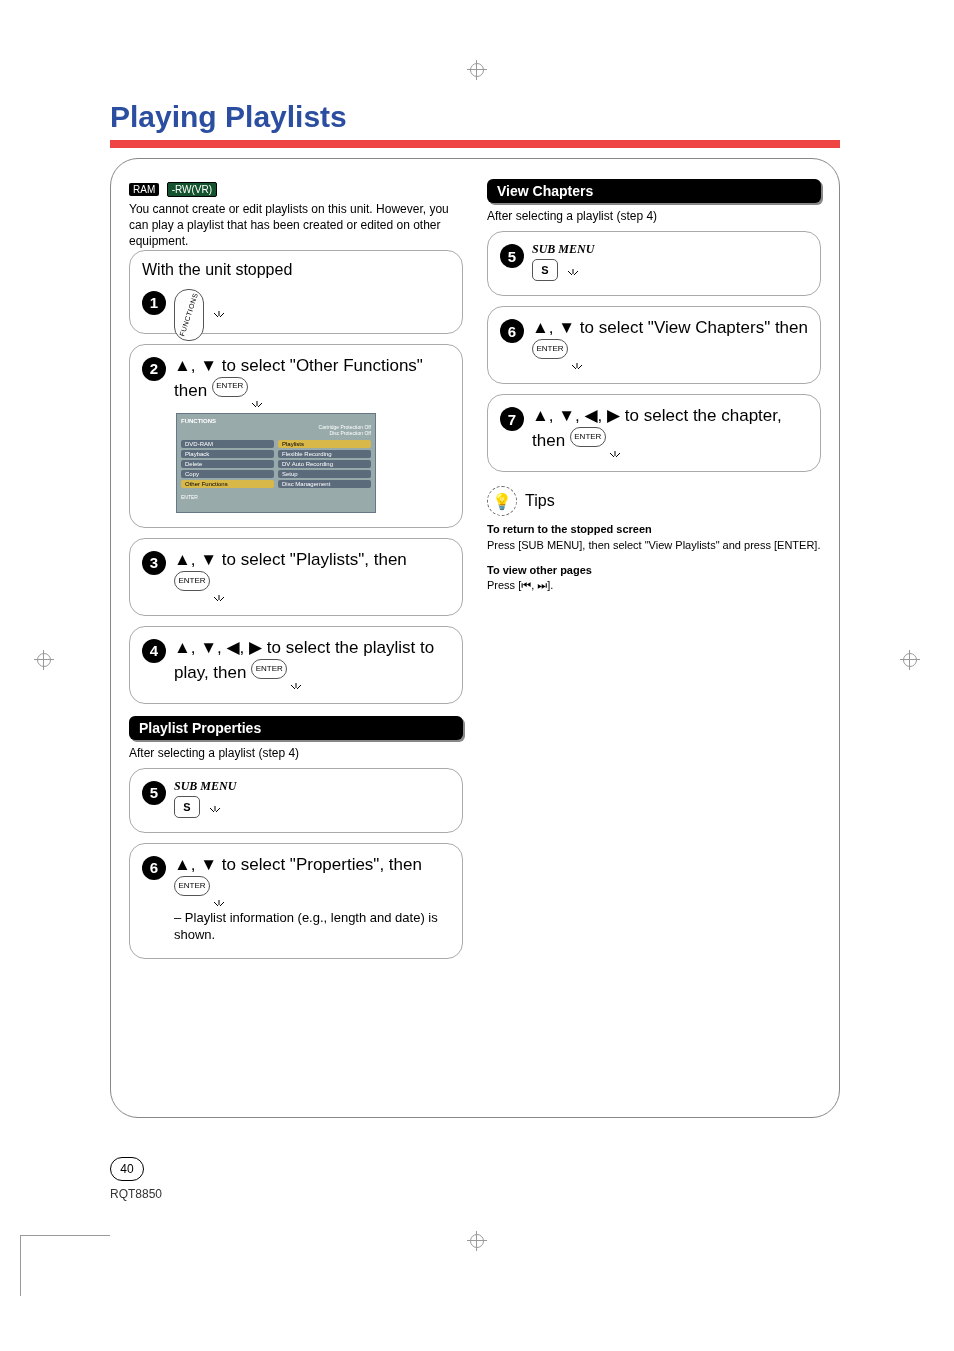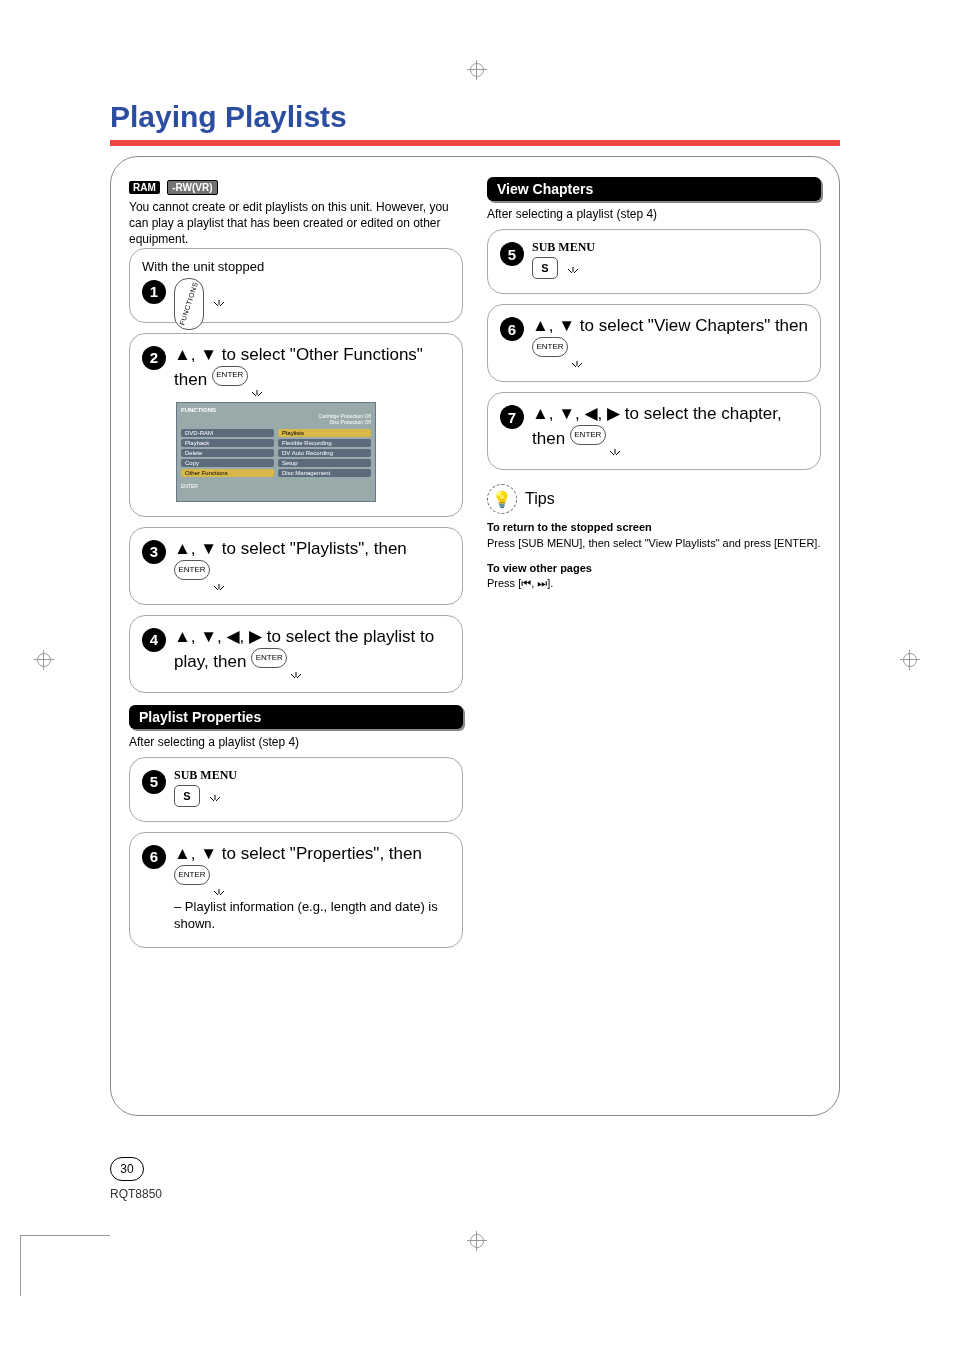--- a/index.html
+++ b/index.html
@@ -15,39 +15,39 @@
   .registration::before, .registration::after { content:""; position:absolute; background:#999; }
   .registration::before { left:9px; top:0; width:1px; height:20px; }
   .registration::after  { top:9px; left:0; height:1px; width:20px; }
   .registration .circ { position:absolute; width:14px; height:14px; left:3px; top:3px; border:1px solid #999; border-radius:50%;}
   .page {
     position: absolute;
     left: 110px; top: 100px; width: 730px;
   }
   .title {
     font-size: 30px; font-weight: bold; color: #2b4ea0;
-    border-bottom: 6px solid #ef4444; padding-bottom: 6px; margin-bottom: 10px;
+    border-bottom: 8px solid #ef4444; padding-bottom: 6px; margin-bottom: 10px;
   }
   .outer-frame {
     border: 1px solid #888; border-radius: 28px; padding: 20px 18px 24px 18px;
     min-height: 960px;
   }
   .cols { display: flex; gap: 24px; }
   .col { flex: 1 1 0; }
   .badge-row { margin-bottom: 4px; }
-  .badge { display:inline-block; font-size:10px; font-weight:bold; padding:1px 4px; border-radius:2px; margin-right:3px;}
+  .badge { display:inline-block; font-size:10px; font-weight:normal; padding:1px 4px; border-radius:2px; margin-right:3px;}
   .badge.ram { background:#000; color:#fff; }
   .badge.rw  { background:#fff; color:#000; border:1px solid #000; background-image:linear-gradient(#000,#000); background-size:100% 100%; color:#fff;}
-  .badge.rw { background:#737373; color:#fff; }
+  .badge.rw { background:#14532d; color:#fff; }
   .intro { font-size: 12px; line-height: 1.35; }
   .stepbox {
     border: 1px solid #aaa; border-radius: 16px; padding: 10px 12px 14px 12px;
     margin-bottom: 10px; position: relative;
   }
-  .step-pretext { font-size: 13px; margin-bottom: 4px; }
+  .step-pretext { font-size: 16px; margin-bottom: 10px; }
   .step-row { display:flex; align-items:flex-start; gap:8px; }
   .circle-num {
     width: 24px; height: 24px; border-radius: 50%; background:#000; color:#fff;
     font-weight:bold; font-size:15px; display:flex; align-items:center; justify-content:center;
     flex: 0 0 24px; margin-top:2px;
   }
   .step-body { font-size: 17px; line-height:1.3; flex:1; }
   .btn-icon {
     display:inline-block; width:44px; height:30px; position:relative; vertical-align:middle;
   }
@@ -56,21 +56,21 @@
     display:flex; align-items:center; justify-content:center; font-size:8px;
     position:relative; background:#fff;
   }
   .click-lines { position:absolute; right:-8px; bottom:-6px; width:14px; height:14px; }
   .click-lines svg { width:14px; height:14px; }
   .functions-btn {
     width:30px; height:52px; border:1px solid #555; border-radius:14px;
     display:flex; align-items:center; justify-content:center; position:relative; background:#fff;
   }
   .functions-btn span { transform: rotate(-72deg); font-size:7px; letter-spacing:0.5px;}
-  .submenu-label { font-family: "Times New Roman", serif; font-weight:bold; font-size:12px; display:block; margin-bottom:2px; }
+  .submenu-label { font-family: "Times New Roman", serif; font-style: italic; font-weight:bold; font-size:12px; display:block; margin-bottom:2px; }
   .s-btn {
     width:26px; height:22px; border:1px solid #555; border-radius:5px; background:#fff;
     display:flex; align-items:center; justify-content:center; font-size:11px; font-weight:bold; position:relative;
   }
   .section-header {
     background:#000; color:#fff; font-weight:bold; font-size:14px;
     border-radius:6px; padding:4px 10px; margin: 12px 0 6px 0;
     box-shadow: 2px 2px 0 #888;
   }
   .after-text { font-size:12px; margin-bottom:8px; }
@@ -356,14 +356,14 @@
         </div>
         <div class="tips-block" style="margin-top:10px;">
           <b>To view other pages</b>
           <span>Press [⏮, ⏭].</span>
         </div>
       </div>
     </div>
   </div>
 </div>
 
-<div class="page-number">30</div>
+<div class="page-number">40</div>
 <div class="doc-code">RQT8850</div>
 
 </body></html>

